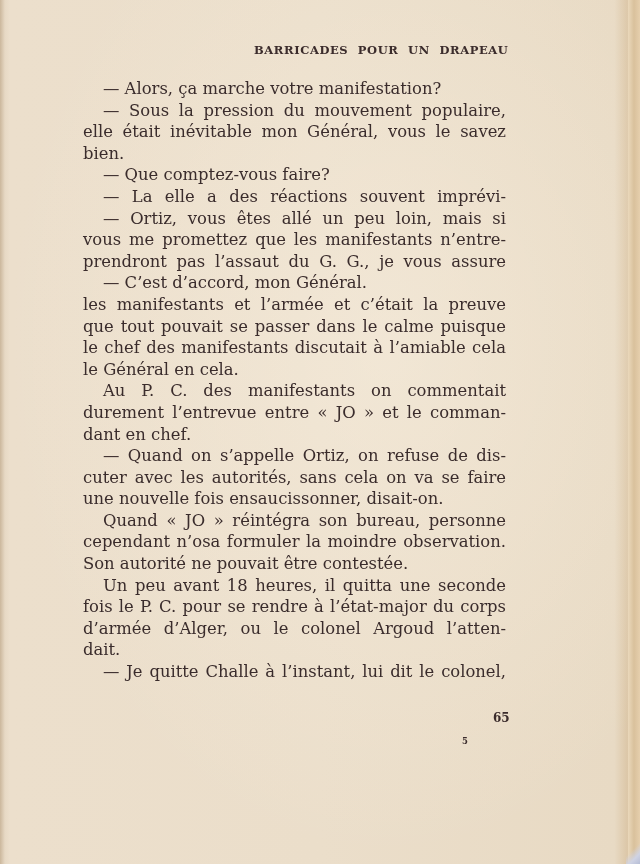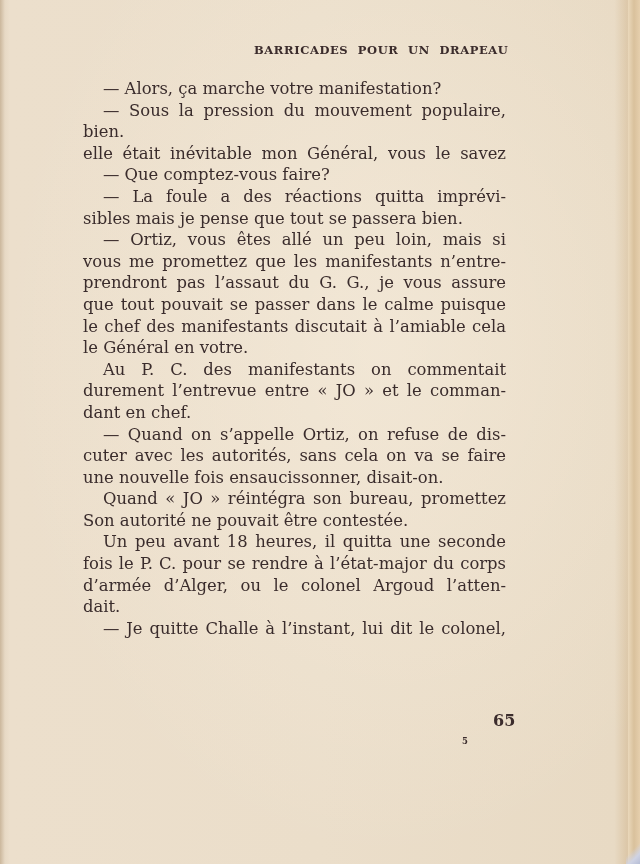--- a/index.html
+++ b/index.html
@@ -51,21 +51,21 @@
     white-space: nowrap;
     text-align: justify;
     text-align-last: justify;
   }
   .line.indent { padding-left: 20px; }
   .line.last { text-align-last: left; }
   .folio {
     position: absolute;
     top: 711px; left: 493px;
     font-weight: bold;
-    font-size: 16px;
+    font-size: 12px;
     color: #3b2c2c;
   }
   .signature {
     position: absolute;
     top: 736px; left: 462px;
     font-weight: bold;
     font-size: 8.5px;
     color: #3b2c2c;
   }
 </style>
@@ -75,38 +75,40 @@
 <div class="page">
   <div class="edge-left"></div>
   <div class="edge-right"></div>
   <div class="corner"></div>
 
   <div class="running-head">BARRICADES POUR UN DRAPEAU</div>
 
   <div class="text-block" id="text-block">
       <div class="line indent last">— Alors, ça marche votre manifestation?</div>
       <div class="line indent">— Sous la pression du mouvement populaire,</div>
+      <div class="line">elle était inévitable mon Général, vous le savez</div>
       <div class="line last">bien.</div>
-      <div class="line">elle était inévitable mon Général, vous le savez</div>
       <div class="line indent last">— Que comptez-vous faire?</div>
-      <div class="line indent">— La foule a des réactions quitta imprévi-</div>
-      <div class="line last">sibles mais je pense que tout se passera bien.</div>
+      <div class="line indent">— La elle a des réactions souvent imprévi-</div>
       <div class="line indent">— Ortiz, vous êtes allé un peu loin, mais si</div>
       <div class="line">vous me promettez que les manifestants n’entre-</div>
       <div class="line">prendront pas l’assaut du G. G., je vous assure</div>
+      <div class="line indent last">— C’est d’accord, mon Général.</div>
+      <div class="line">les manifestants et l’armée et c’était la preuve</div>
       <div class="line">que tout pouvait se passer dans le calme puisque</div>
       <div class="line">le chef des manifestants discutait à l’amiable cela</div>
-      <div class="line last">le Général en votre.</div>
+      <div class="line last">le Général en cela.</div>
       <div class="line indent">Au P. C. des manifestants on commentait</div>
       <div class="line">durement l’entrevue entre « JO » et le comman-</div>
       <div class="line last">dant en chef.</div>
       <div class="line indent">— Quand on s’appelle Ortiz, on refuse de dis-</div>
       <div class="line">cuter avec les autorités, sans cela on va se faire</div>
       <div class="line last">une nouvelle fois ensaucissonner, disait-on.</div>
-      <div class="line indent">Quand « JO » réintégra son bureau, promettez</div>
+      <div class="line indent">Quand « JO » réintégra son bureau, personne</div>
+      <div class="line">cependant n’osa formuler la moindre observation.</div>
       <div class="line last">Son autorité ne pouvait être contestée.</div>
       <div class="line indent">Un peu avant 18 heures, il quitta une seconde</div>
       <div class="line">fois le P. C. pour se rendre à l’état-major du corps</div>
       <div class="line">d’armée d’Alger, ou le colonel Argoud l’atten-</div>
       <div class="line last">dait.</div>
       <div class="line indent">— Je quitte Challe à l’instant, lui dit le colonel,</div>
     </div>
 
   <div class="folio">65</div>
   <div class="signature">5</div>

